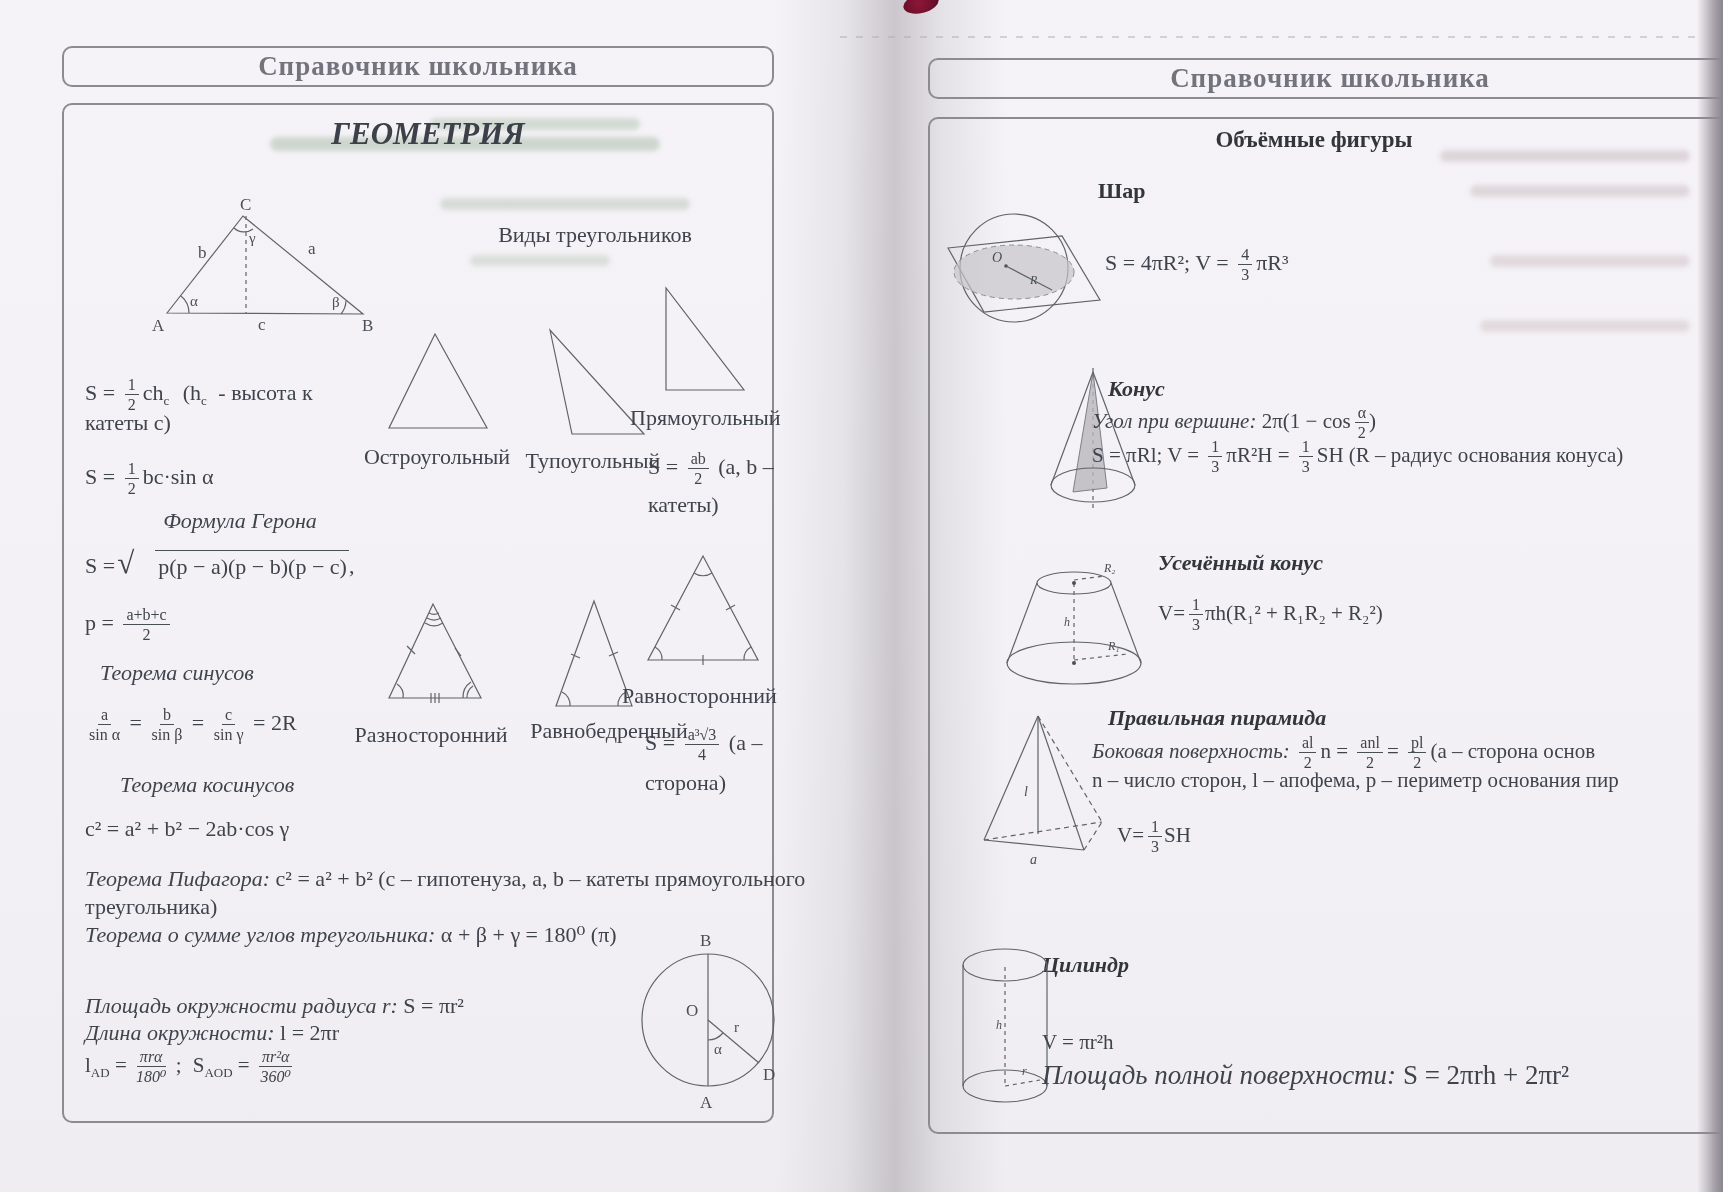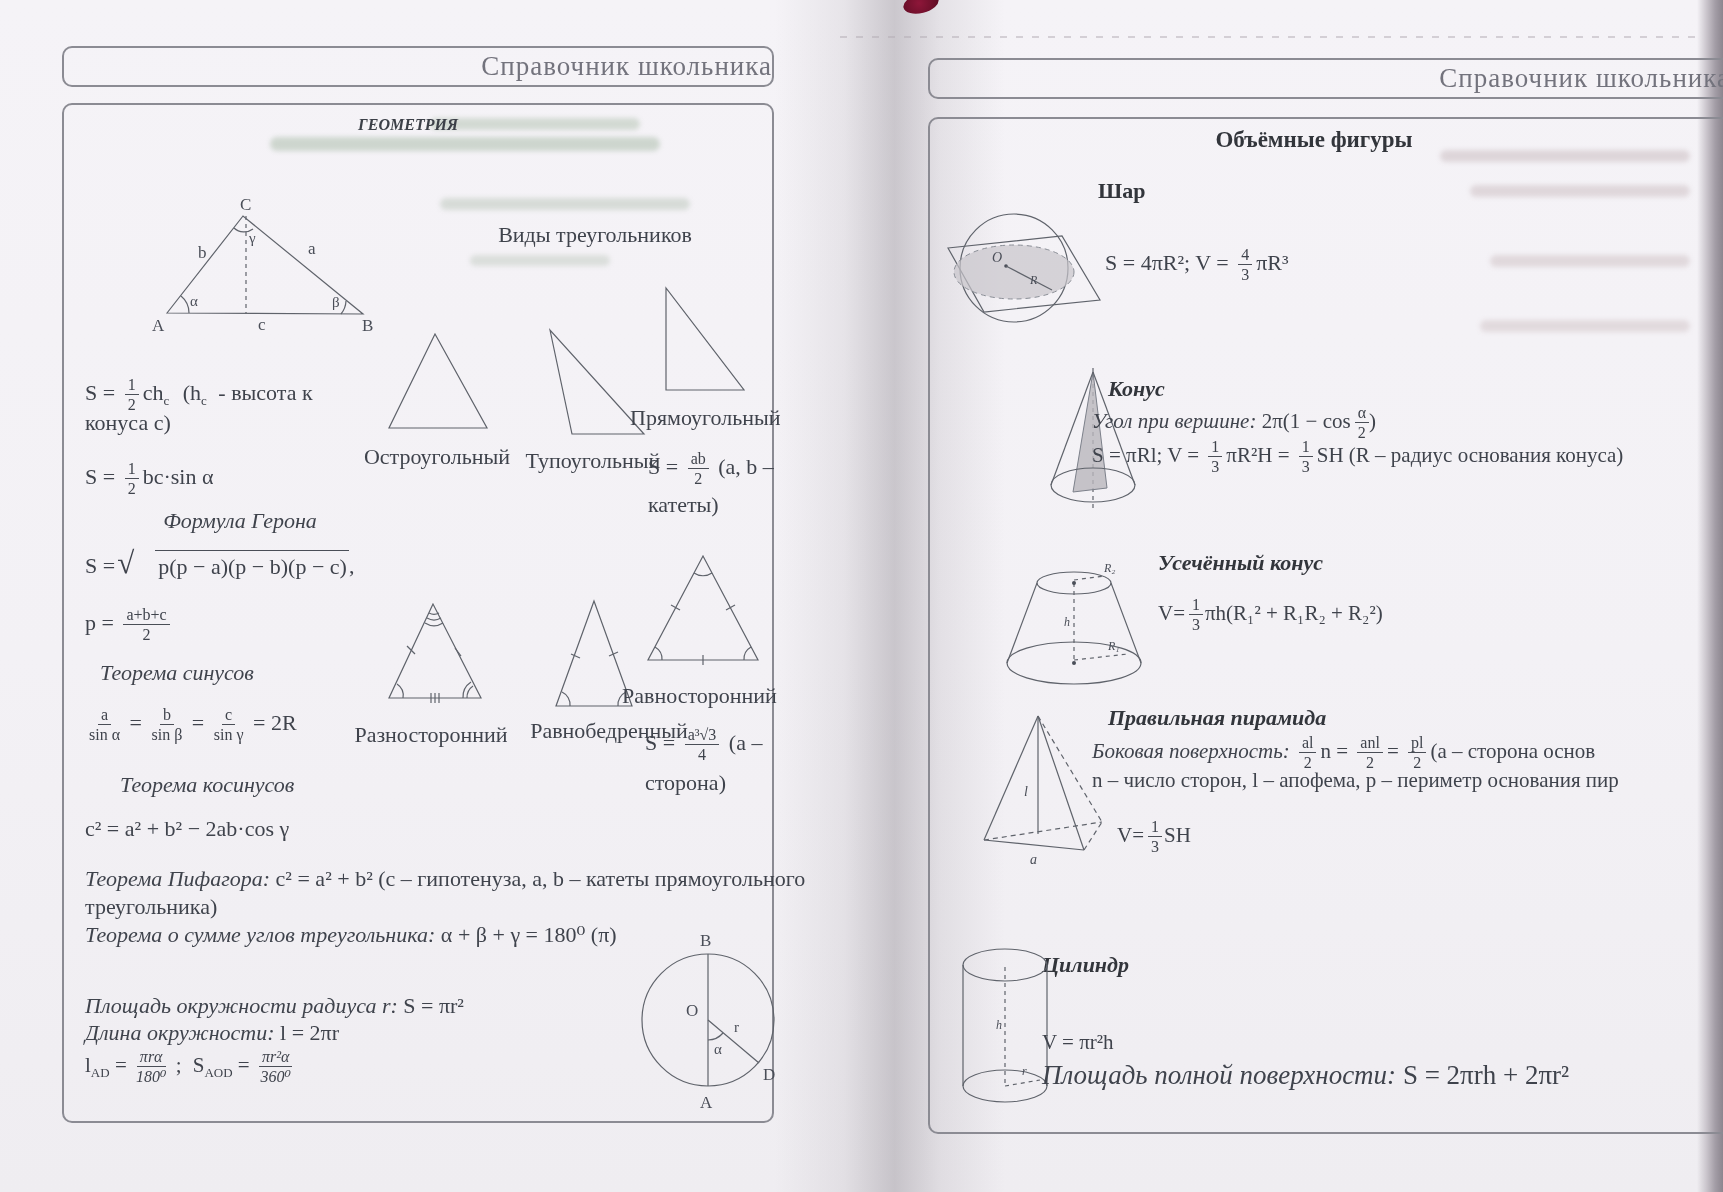--- a/index.html
+++ b/index.html
@@ -10,21 +10,21 @@
   .spine{left:775px;top:0;width:230px;height:1192px;
     background:linear-gradient(90deg,rgba(130,122,132,0) 0%,rgba(130,122,132,.12) 30%,rgba(105,98,108,.30) 52%,rgba(130,122,132,.14) 72%,rgba(130,122,132,0) 100%);}
   .edge-strip{left:1697px;top:0;width:26px;height:1192px;
     background:linear-gradient(90deg,rgba(0,0,0,0) 0%,#ccc7ce 35%,#a39da6 70%,#8b858e 100%);}
   .blob{left:903px;top:-6px;width:36px;height:19px;border-radius:50%;
     background:radial-gradient(circle at 45% 45%,#8e1639 0%,#6a0f29 70%,#55081f 100%);
     transform:rotate(-14deg);}
   .scratch{left:840px;top:36px;width:860px;height:2px;opacity:.5;
     background:repeating-linear-gradient(90deg,#b2abb3 0 7px,transparent 7px 16px);}
   .box{border:2px solid #8b8b93;border-radius:10px;}
-  .hdr{font-weight:normal;font-size:27px;color:#73737d;letter-spacing:1px;text-align:right;line-height:36px;}
+  .hdr{font-weight:bold;font-size:27px;color:#73737d;letter-spacing:1px;text-align:center;line-height:36px;}
   .f{font-size:21px;color:#3f434c;white-space:nowrap;}
   .f22{font-size:22px;}
   .it{font-style:italic;}
   .b{font-weight:bold;}
   .t-center{text-align:center;}
   .frac{display:inline-flex;flex-direction:column;align-items:center;vertical-align:middle;
     line-height:1.12;font-size:16px;margin:0 4px;}
   .frac .num{border-bottom:1.4px solid #4a4e57;padding:0 3px;}
   .frac .den{padding-top:1px;}
   .sqrt{display:inline-flex;align-items:flex-start;margin-left:2px;}
@@ -57,21 +57,21 @@
   <div class="bleed" style="left:1470px;top:185px;width:220px;height:12px;background:#c6b6ba"></div>
   <div class="bleed" style="left:1490px;top:255px;width:200px;height:12px;background:#c9babd"></div>
   <div class="bleed" style="left:1480px;top:320px;width:210px;height:12px;background:#ccbdc0"></div>
 
   <div class="abs box hdr" style="left:62px;top:46px;width:708px;height:37px">
     <span>Справочник школьника</span>
   </div>
 
   <div class="abs box" style="left:62px;top:103px;width:708px;height:1016px"></div>
 
-  <div class="abs f t-center b it" style="left:54px;top:116px;width:708px;font-size:16px;color:#3c4048">ГЕОМЕТРИЯ</div>
+  <div class="abs f t-center b it" style="left:74px;top:116px;width:708px;font-size:31px;color:#3c4048">ГЕОМЕТРИЯ</div>
 
   <svg class="abs" style="left:150px;top:198px" width="230" height="140" viewBox="0 0 230 140">
     <path class="d" d="M17,115 L93,18 L213,116 Z"></path>
     <line class="d dash" x1="96" y1="18" x2="96" y2="115"></line>
     <path class="d" d="M39,115 A22,22 0 0,0 31,98"></path>
     <path class="d" d="M191,116 A22,22 0 0,0 196,103"></path>
     <path class="d" d="M84,30 A15,15 0 0,0 103,31"></path>
     <text x="90" y="12">C</text>
     <text x="2" y="133">A</text>
     <text x="212" y="133">B</text>
@@ -102,21 +102,21 @@
 
   <div class="abs f f22" style="left:85px;top:376px">
     <span>S =</span>
     <span class="frac">
         <span class="num">1</span>
         <span class="den">2</span>
       </span><span>ch</span><sub>c</sub>
     <span style="margin-left:8px">(h</span><sub>c</sub>
     <span style="margin-left:6px">- высота к</span>
   </div>
-  <div class="abs f f22" style="left:85px;top:410px">конуса c)</div>
+  <div class="abs f f22" style="left:85px;top:410px">катеты c)</div>
 
   <div class="abs f f22" style="left:85px;top:460px">
     <span>S =</span>
     <span class="frac">
         <span class="num">1</span>
         <span class="den">2</span>
       </span><span>bc·sin α</span>
   </div>
 
   <div class="abs f it f22" style="left:100px;top:508px;width:280px;text-align:center">Формула Герона</div>

